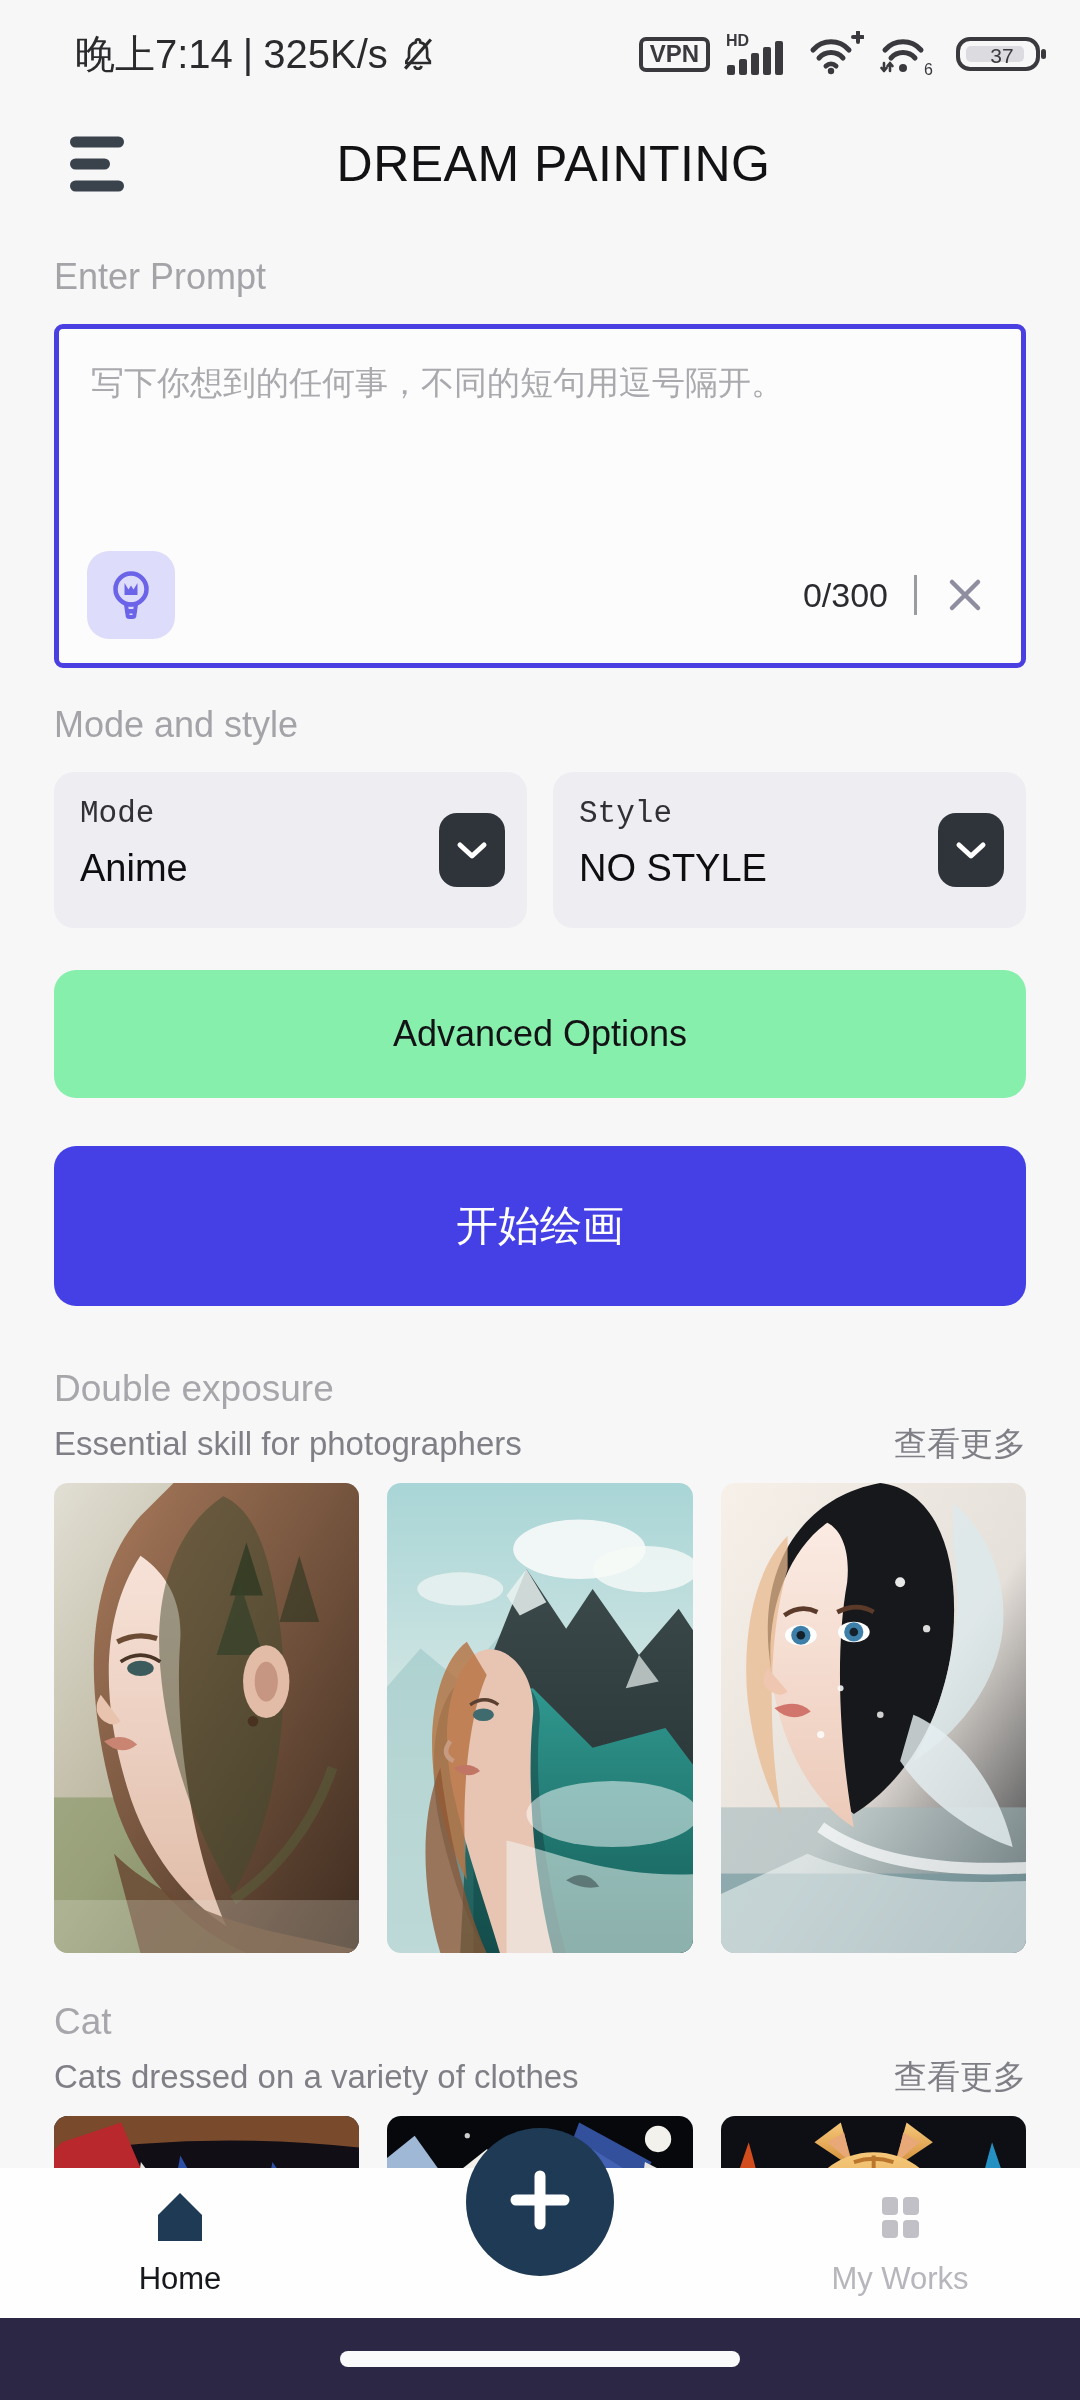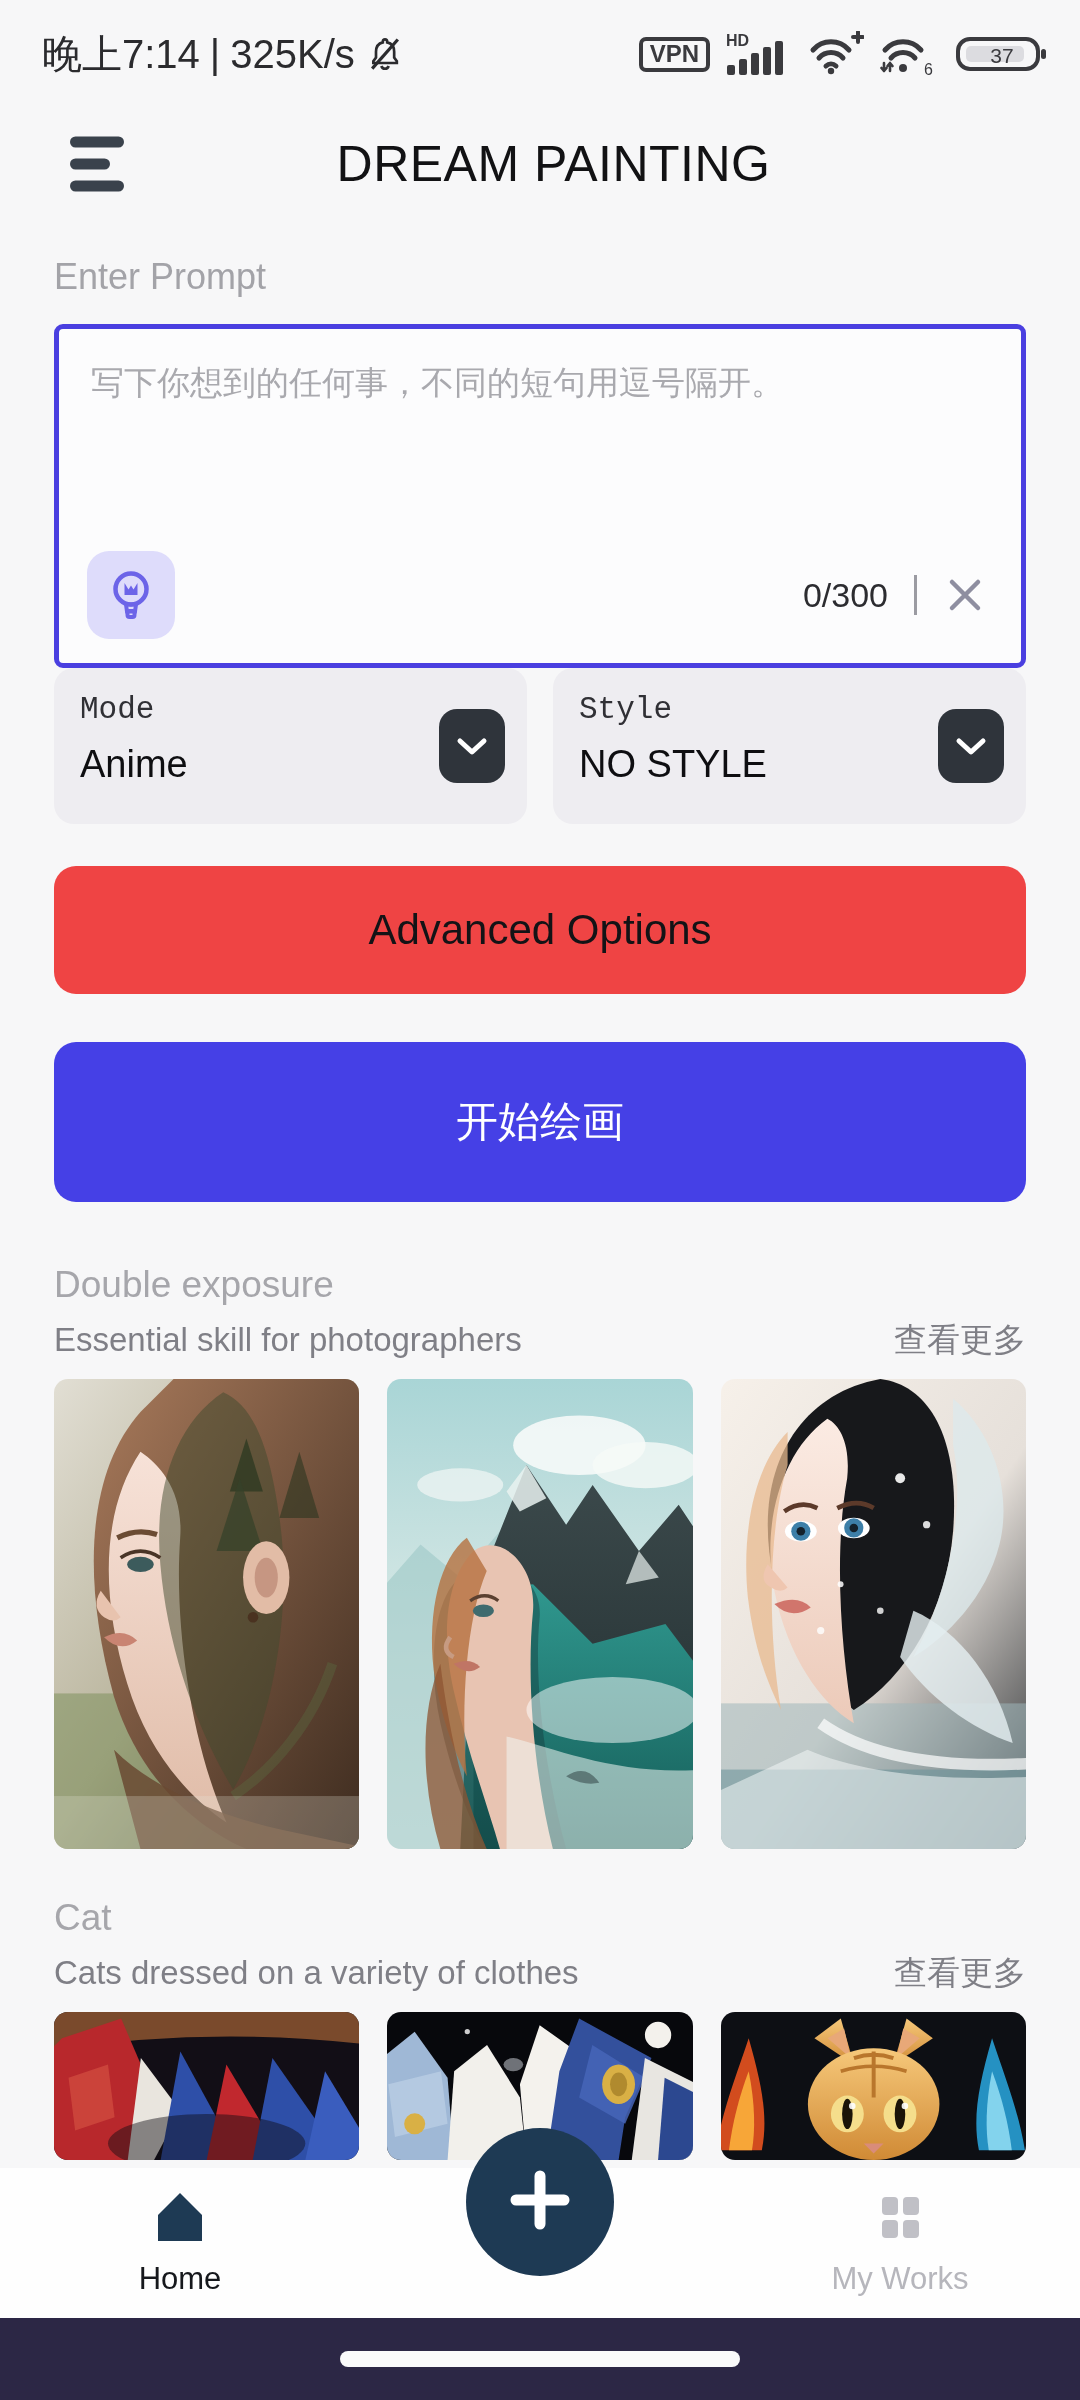--- a/index.html
+++ b/index.html
@@ -9,20 +9,21 @@
     font-family:"Liberation Sans", sans-serif;
     overflow:hidden;
   }
   .phone { position:relative; width:1080px; height:2400px; background:#F7F7F8; display:flex; flex-direction:column; }
 
   
   .statusbar {
     height:108px; flex:0 0 108px;
     display:flex; align-items:center; justify-content:space-between;
     padding:0 32px 0 42px;
+    margin-left:33px;
   }
   .sb-left { display:flex; align-items:center; gap:10px; font-size:40px; color:#2B2B2E; letter-spacing:0px; white-space:nowrap; }
   .sb-right { display:flex; align-items:center; gap:16px; }
   .vpn-box {
     border:4px solid #3A3A3E; border-radius:7px;
     font-size:24px; font-weight:bold; color:#3A3A3E;
     padding:1px 7px 2px 7px; line-height:1;
   }
   .bell { width:40px; height:40px; position:relative; display:inline-block; }
   .bell svg, .sigwrap svg, .wifi svg, .batt svg { display:block; }
@@ -65,23 +66,23 @@
   }
   .ms-title { font-size:31px; color:#303035;font-family:Liberation Mono, monospace; }
   .ms-value { font-size:38px; color:#0E0E11; margin-top:16px; }
   .ms-chev {
     position:absolute; right:22px; top:50%; transform:translateY(-50%);
     width:66px; height:74px; border-radius:18px; background:#2F343B;
     display:flex; align-items:center; justify-content:center; cursor:pointer;
   }
 
   .adv-btn {
-    margin-top:42px; height:128px; background:#ef4444; border-radius:22px;
+    margin-top:42px; height:128px; background:#86efac; border-radius:22px;
     display:flex; align-items:center; justify-content:center;
-    font-size:42px; color:#131316; cursor:pointer;
+    font-size:36px; color:#131316; cursor:pointer;
   }
   .start-btn {
     margin-top:48px; height:160px; background:#4540E6; border-radius:22px;
     display:flex; align-items:center; justify-content:center;
     font-size:42px; color:#FFFFFF; cursor:pointer;
   }
 
   
   .gsection { margin-top:62px; }
   .gsection.tight { margin-top:48px; }
@@ -202,20 +203,21 @@
           <span class="vdivider"></span>
           <span class="clear-x">
             <svg width="44" height="44" viewBox="0 0 44 44">
               <path d="M9 9 L35 35 M35 9 L9 35" stroke="#8E8EA0" stroke-width="4.5" stroke-linecap="round"></path>
             </svg>
           </span>
         </div>
       </div>
     </div>
 
+    <div class="section-label">Mode and style</div>
 
     <div class="ms-row">
       <div class="ms-card">
         <div class="ms-title">Mode</div>
         <div class="ms-value">Anime</div>
         <div class="ms-chev">
           <svg width="34" height="22" viewBox="0 0 34 22">
             <path d="M5 6 L17 17 L29 6" fill="none" stroke="#FFFFFF" stroke-width="5" stroke-linecap="round" stroke-linejoin="round"></path>
           </svg>
         </div>

